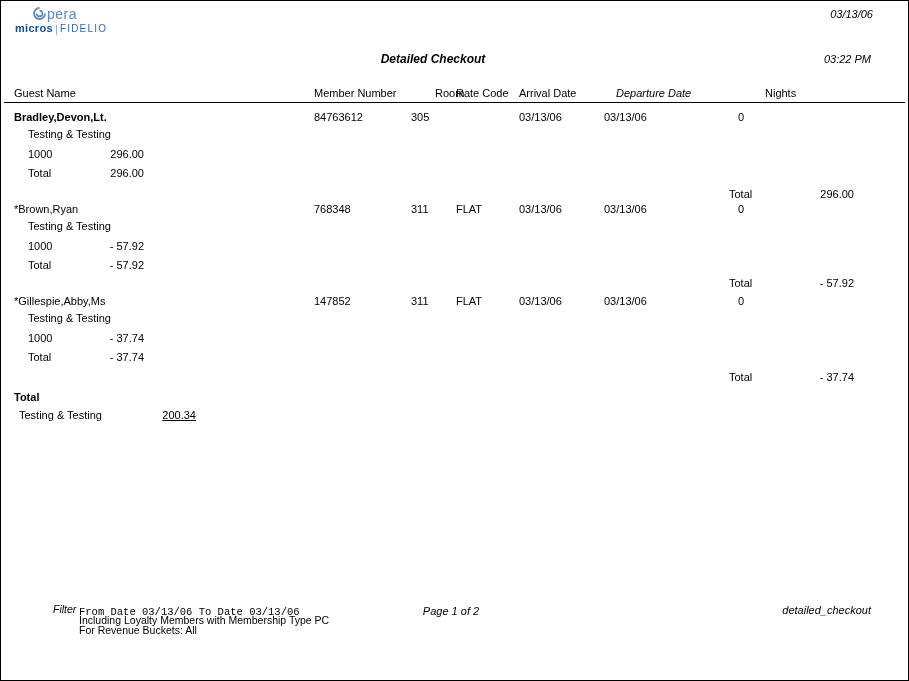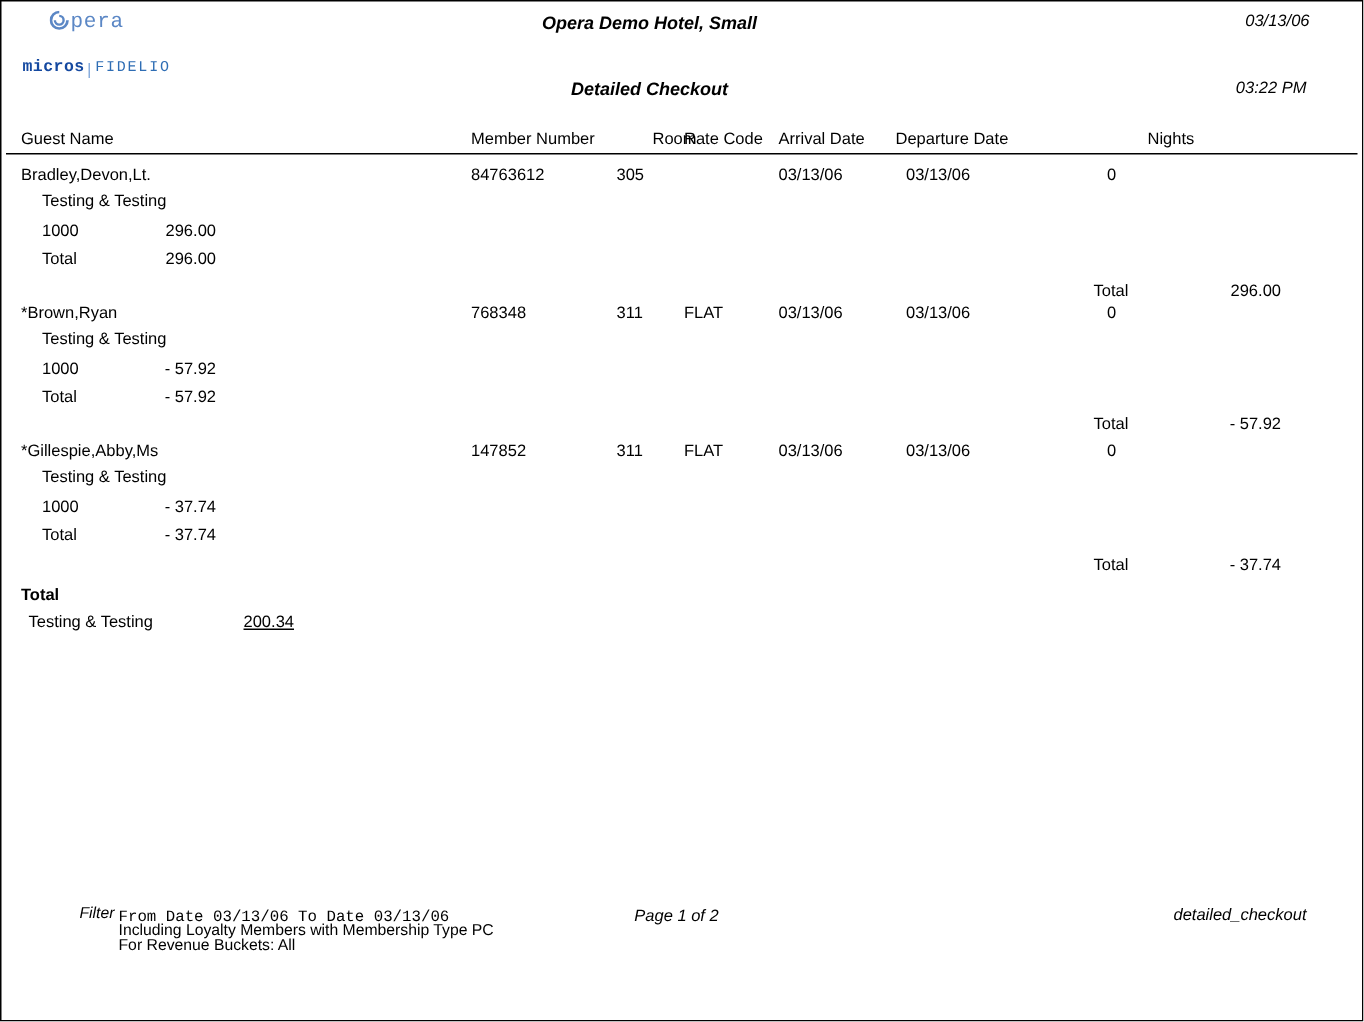--- a/index.html
+++ b/index.html
@@ -16,25 +16,25 @@
   }
   .abs { position:absolute; white-space:nowrap; }
   .it { font-style:italic; }
   .b  { font-weight:bold; }
   .right { text-align:right; }
   .center { text-align:center; }
   .amt { width:60px; text-align:right; }
   .hrule { position:absolute; left:3px; right:3px; border-top:1px solid #000; height:0; }
   .small { font-size:10.5px;margin-left:40px; }
   
-  .logo { position:absolute; left:14px; top:5px; line-height:13px;font-family:Liberation Mono, monospace; }
+  .logo { position:absolute; left:14px; top:5px; line-height:13px; }
   .logo-top { display:flex; align-items:center; padding-left:18px; }
   .logo-opera { color:#5b87c5; font-size:14px; letter-spacing:0.5px; }
   .logo-swirl { display:inline-block; margin-right:1px; position:relative; top:1px; }
-  .logo-bottom { display:flex; align-items:center; margin-top:15px; }
+  .logo-bottom { display:flex; align-items:center; margin-top:0; }
   .logo-micros { color:#1549a0; font-weight:bold; font-size:11px; letter-spacing:0.3px; }
   .logo-sep { display:inline-block; width:1px; height:10px; background:#8aaede; margin:0 3px; position:relative; top:1px; }
   .logo-fidelio { color:#2e6db4; font-size:10px; letter-spacing:1.2px; }
 </style>
 </head>
 <body>
 
 <div class="page">
 
   <div class="logo">
@@ -47,36 +47,35 @@
       </span>
       <span class="logo-opera">pera</span>
     </div>
     <div class="logo-bottom">
       <span class="logo-micros">micros</span>
       <span class="logo-sep"></span>
       <span class="logo-fidelio">FIDELIO</span>
     </div>
   </div>
 
-  <div class="abs it b center" style="left:0; top:7px; width:864px; font-size:12px;">Opera Demo Hotel, Small</div>
   <div class="abs it right" style="left:772px; top:7px; width:100px;">03/13/06</div>
 
   <div class="abs it b center" style="left:0; top:51px; width:864px; font-size:12px;">Detailed Checkout</div>
   <div class="abs it right" style="left:770px; top:52px; width:100px;">03:22 PM</div>
 
   <div class="abs" style="left:13px;  top:86px;">Guest Name</div>
   <div class="abs" style="left:313px; top:86px;">Member Number</div>
   <div class="abs" style="left:410px; top:86px;padding-left:24px;">Room</div>
   <div class="abs" style="left:455px; top:86px;">Rate Code</div>
   <div class="abs" style="left:518px; top:86px;">Arrival Date</div>
-  <div class="abs" style="left:596px; top:86px;">Departure Date</div>
+  <div class="abs" style="left:615px; top:86px;font-style:italic;">Departure Date</div>
   <div class="abs" style="left:720px; top:86px;padding-left:44px;">Nights</div>
   <div class="hrule" style="top:101px;"></div>
 
-  <div class="abs" style="left:13px;  top:110px;">Bradley,Devon,Lt.</div>
+  <div class="abs" style="left:13px;  top:110px;font-weight:bold;">Bradley,Devon,Lt.</div>
   <div class="abs" style="left:313px; top:110px;">84763612</div>
   <div class="abs" style="left:410px; top:110px;">305</div>
   <div class="abs" style="left:455px; top:110px;"></div>
   <div class="abs" style="left:518px; top:110px;">03/13/06</div>
   <div class="abs" style="left:603px; top:110px;">03/13/06</div>
   <div class="abs" style="left:737px; top:110px;">0</div>
   <div class="abs" style="left:27px;  top:127px;">Testing &amp; Testing</div>
   <div class="abs" style="left:27px;  top:147px;">1000</div>
   <div class="abs amt" style="left:83px; top:147px;">296.00</div>
   <div class="abs" style="left:27px;  top:166px;">Total</div>

